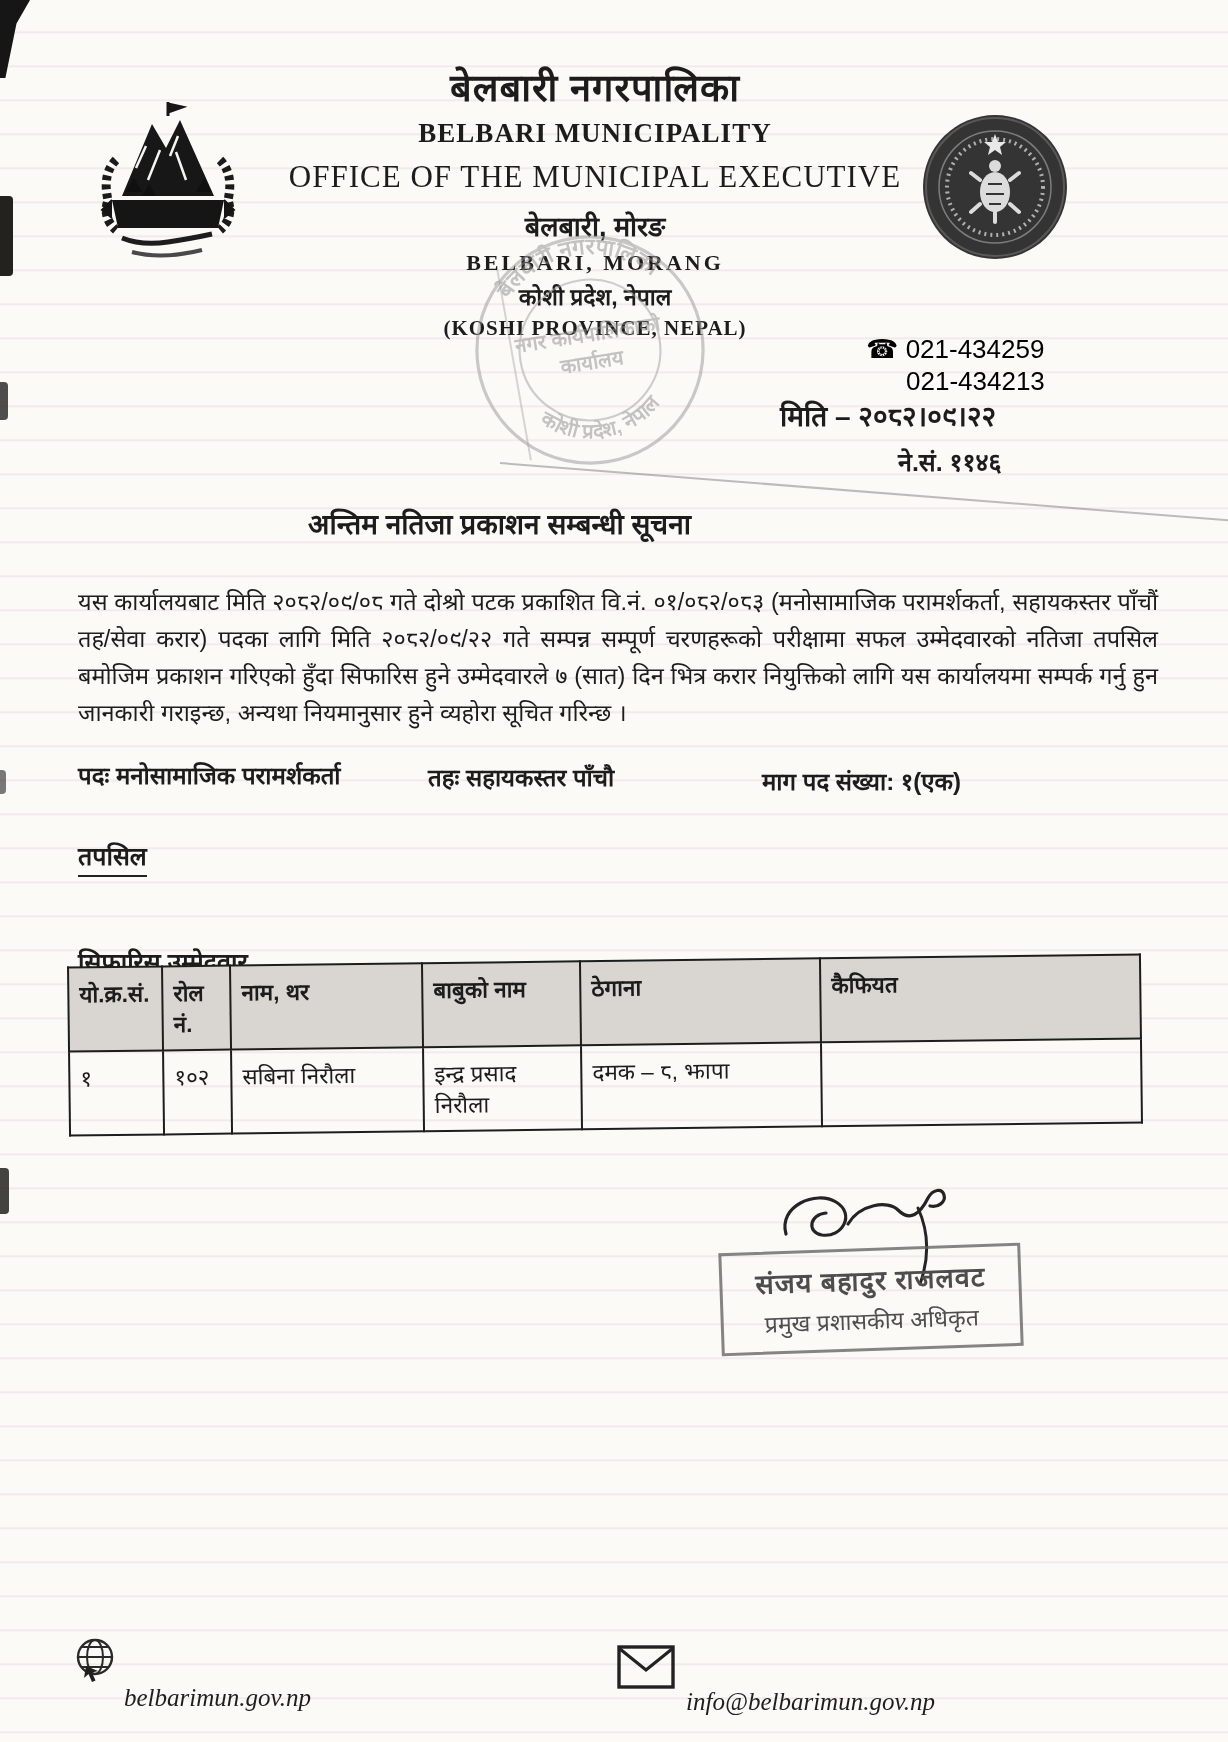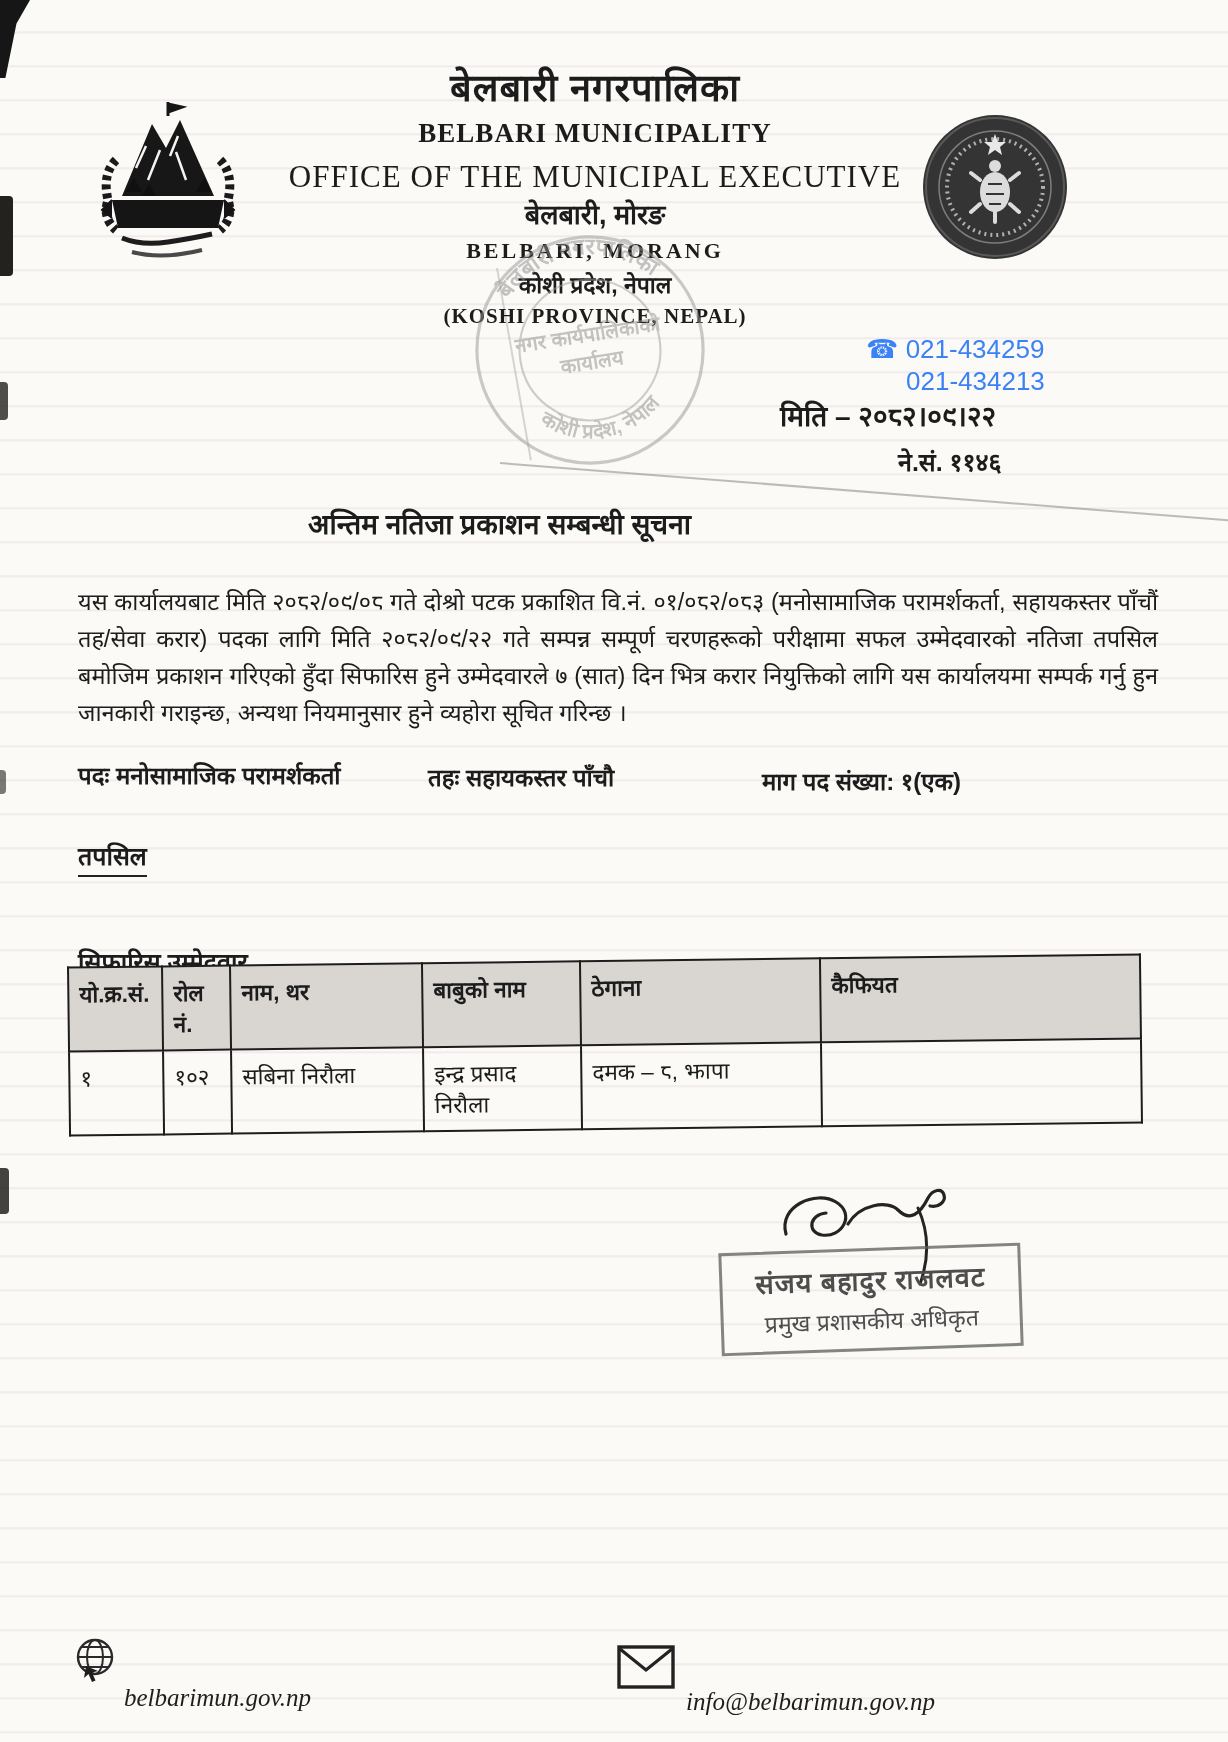--- a/index.html
+++ b/index.html
@@ -24,27 +24,27 @@
     clip-path:polygon(0 0,100% 0,55% 30%,18% 100%,0 100%);}
   .edge-strip{left:0;background:#23221f;border-radius:0 4px 4px 0;}
   .crease{height:2px;background:rgba(110,110,110,0.45);transform-origin:left top;}
 
   
   .head-center{left:250px;top:60px;width:690px;}
   .muni-np{font-size:38px;font-weight:600;letter-spacing:1px;}
   .muni-en{font-size:27px;font-weight:bold;letter-spacing:1px;margin-top:6px;}
   .office-np{font-size:50px;font-weight:bold;margin-top:8px;}
   .office-en{font-size:31px;font-weight:normal;margin-top:10px;letter-spacing:1px;}
-  .place-np{font-size:27px;font-weight:600;}
+  .place-np{font-size:27px;font-weight:600;margin-top:12px;}
   .place-en{font-size:22px;font-weight:bold;letter-spacing:3px;margin-top:6px;}
   .prov-np{font-size:23px;font-weight:600;margin-top:4px;}
   .prov-en{font-size:21px;font-weight:bold;margin-top:4px;letter-spacing:1px;}
 
   .stamp-overlay{left:462px;top:222px;opacity:.5;transform:rotate(-9deg);}
-  .contact{font-size:26px;color:#3b82f6;}
+  .contact{font-size:26px;color:#000000;}
   .phone1{left:866px;top:334px;}
   .phone2{left:906px;top:366px;}
   .date-line{left:780px;top:396px;font-size:28px;font-weight:bold;}
   .ref-line{left:898px;top:444px;font-size:25px;font-weight:bold;}
 
   
   .subject{left:0;top:504px;width:999px;font-size:28px;font-weight:bold;}
   .body-text{left:78px;top:560px;width:1080px;font-size:23.5px;line-height:37px;
     text-align:justify;font-weight:500;}
   .post-row span{font-size:24px;font-weight:600;}

